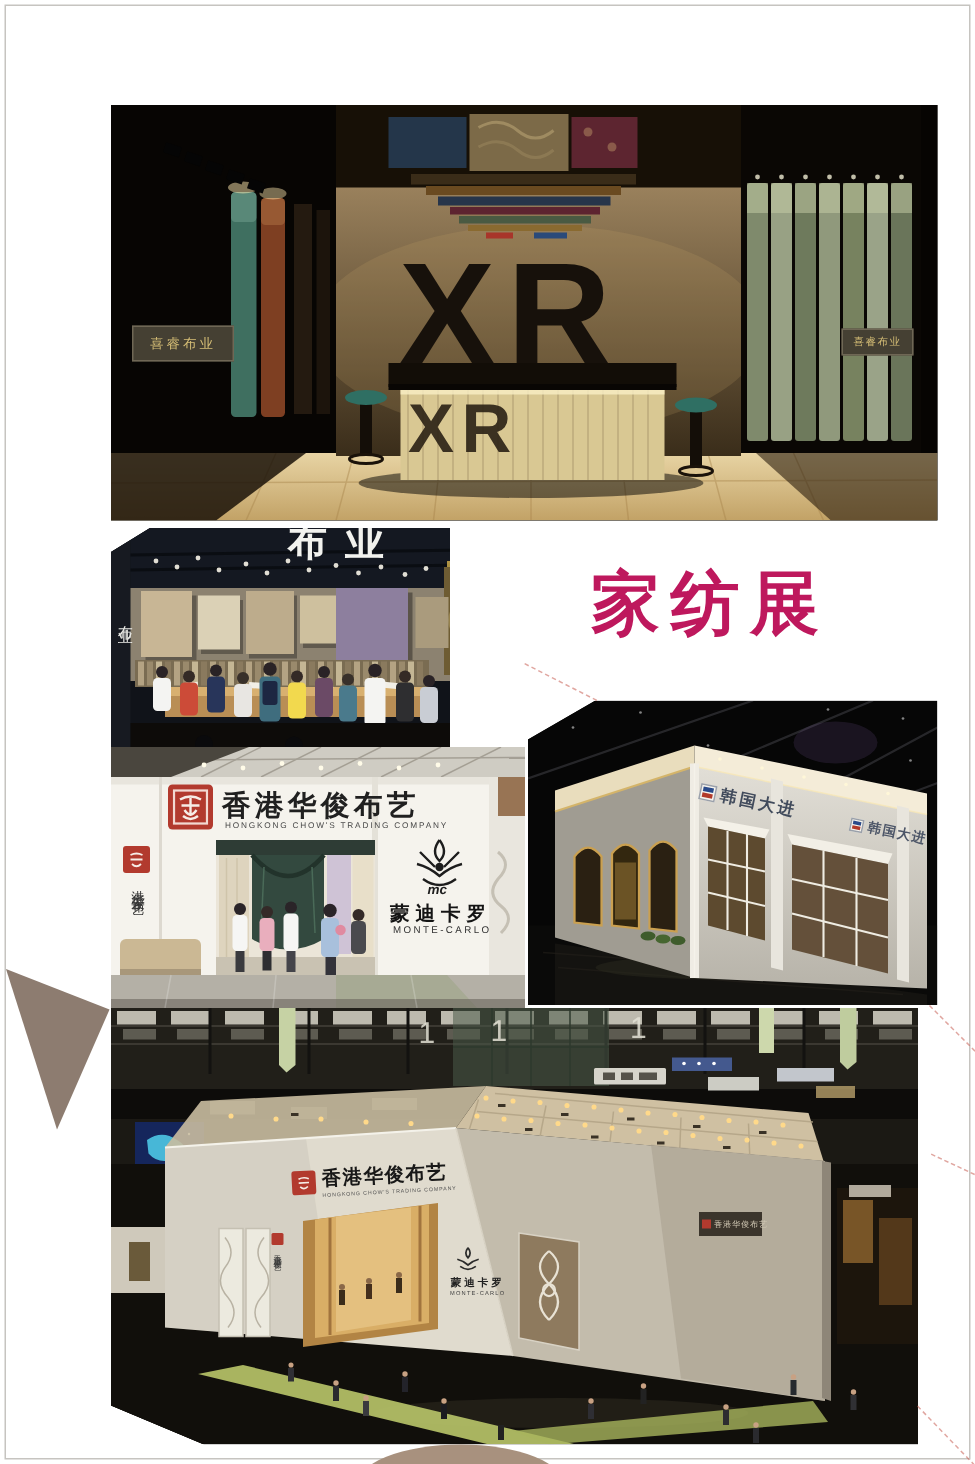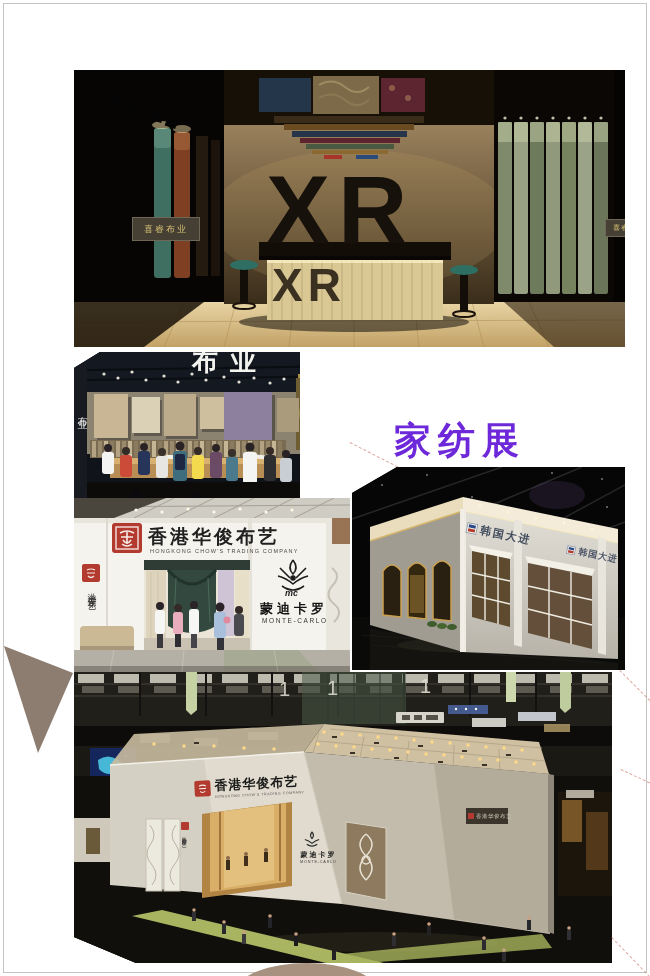--- a/index.html
+++ b/index.html
@@ -2,25 +2,25 @@
 <html><head>
 <meta charset="utf-8">
 <style>
   html,body{margin:0;padding:0;background:#ffffff;}
   .page{position:relative;width:650px;height:976px;background:#ffffff;overflow:hidden;
         font-family:"Liberation Sans","DejaVu Sans",sans-serif;}
   .page-border{position:absolute;inset:3px;border:1px solid #c6c4c0;pointer-events:none;}
   .photo{position:absolute;overflow:hidden;}
   .photo svg{display:block;}
   .overlay{position:absolute;white-space:nowrap;}
-  .page-title{position:absolute;left:394px;top:372px;font-size:37px;font-weight:bold;
-              color:#6d28d9;letter-spacing:7px;margin-top:44px;}
+  .page-title{position:absolute;left:394px;top:372px;font-size:46px;font-weight:bold;
+              color:#be185d;letter-spacing:7px;}
   
   .plaque{position:absolute;display:flex;align-items:center;justify-content:center;
-          background:#454033;border:1px solid #6f6755;color:#d6be76;margin-left:44px;}
+          background:#454033;border:1px solid #6f6755;color:#d6be76;}
   .xr-wall{position:absolute;font-weight:bold;color:#17110b;}
   .xr-desk{position:absolute;font-weight:bold;color:#2b2115;opacity:.9;}
   
   .seal{background:#b23a2e;display:flex;align-items:center;justify-content:center;}
   .vtext{writing-mode:vertical-rl;text-orientation:upright;}
   
   .tri-left{position:absolute;left:3px;top:645px;width:72px;height:110px;}
   .arc-bottom{position:absolute;left:237px;top:963px;width:140px;height:56px;
               border-radius:50%;background:#a8917e;}
   .mark{position:absolute;height:0;border-top:1px dashed rgba(198,92,82,.55);

